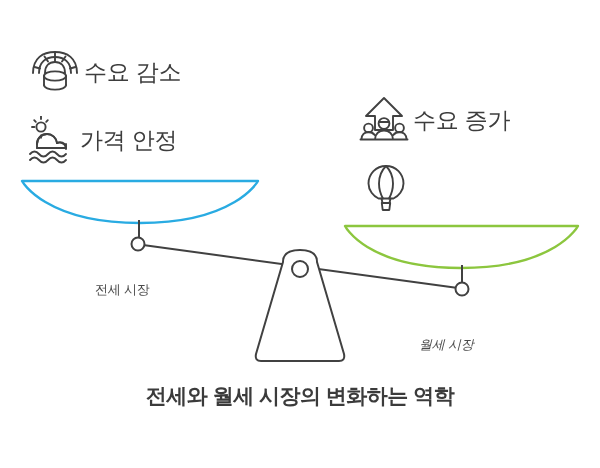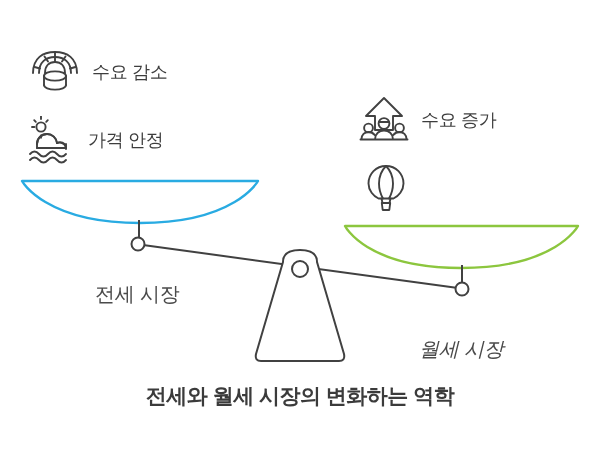--- a/index.html
+++ b/index.html
@@ -33,35 +33,33 @@
   }
   .feature .icon-box {
     width: 58px;
     height: 52px;
     flex: 0 0 58px;
     display: flex;
     align-items: center;
     justify-content: center;
   }
   .feature .feature-label {
-    font-size: 18px;
+    font-size: 23px;
     color: #3d3d3d;
     letter-spacing: -0.2px;
     white-space: nowrap;
-    margin-left: 8px;
-    font-family: Liberation Serif, serif;
   }
   #feature-demand-down { left: 26px; top: 46px; }
   #feature-price-stable { left: 22px; top: 114px; }
   #feature-demand-up { left: 355px; top: 94px; text-align: right; }
   #feature-price-up { left: 357px; top: 162px; }
 
   .pan-label {
     position: absolute;
-    font-size: 20px;
+    font-size: 13px;
     color: #4a4a4a;
     letter-spacing: -0.2px;
     white-space: nowrap;
   }
   #label-jeonse { left: 95px; top: 281px; }
   #label-wolse { left: 419px; top: 336px; font-style: italic; }
 
   #chart-title {
     position: absolute;
     left: 0;

